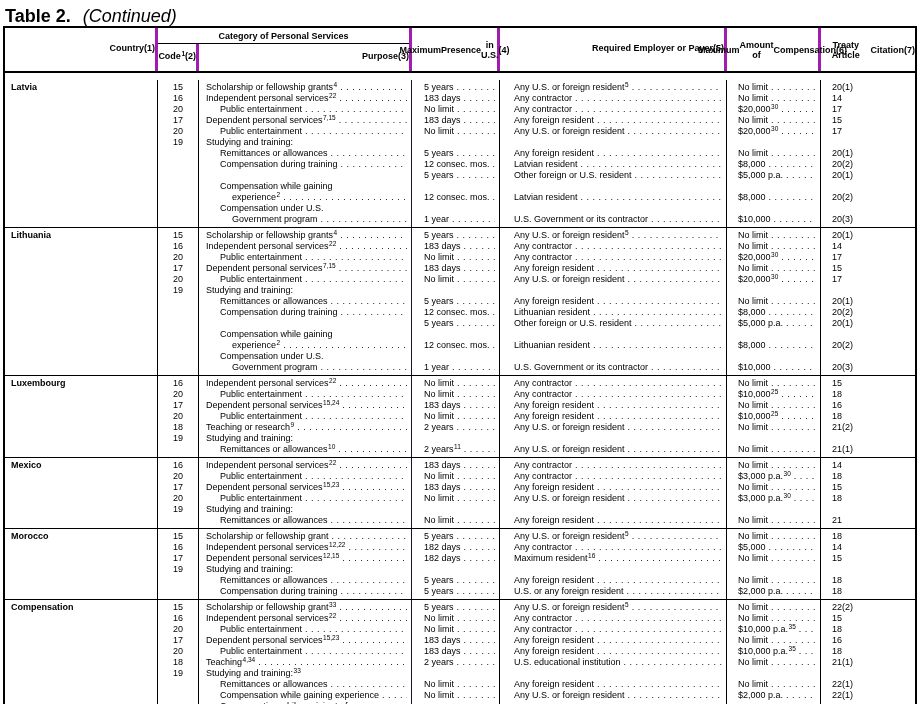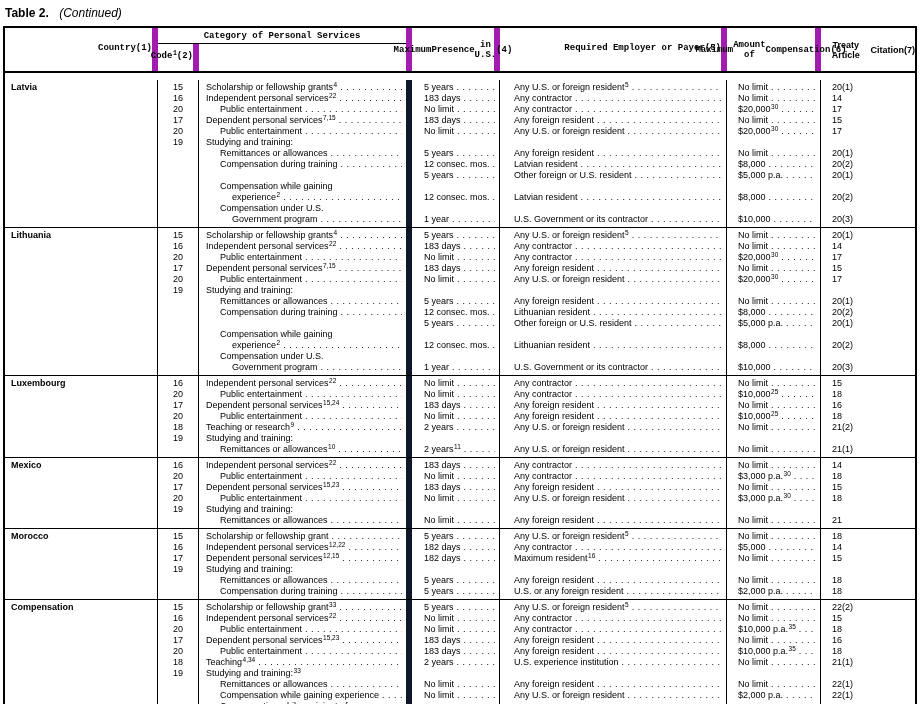--- a/index.html
+++ b/index.html
@@ -3,53 +3,53 @@
 <meta charset="utf-8">
 <style>
   * { box-sizing: border-box; margin: 0; padding: 0; }
   html,body { background:#fff; }
   body {
     width: 920px; height: 704px;
     font-family: "Liberation Sans", sans-serif;
     color:#000; overflow:hidden;
   }
   .page { padding: 4px 3px 0 3px; }
-  .title-row { margin: 2px 0 5px 2px; font-size: 12px; height:15px; white-space:nowrap; }
+  .title-row { margin: 2px 0 5px 2px; font-size: 18px; height:15px; white-space:nowrap; }
   .title-main { font-weight: bold; }
   .title-cont { font-style: italic; margin-left: 7px; }
 
   .tbl { width: 914px; border: 2px solid #000; }
 
   
   .hdr { display: flex; height: 45px; border-bottom: 2px solid #000; }
   .hcell {
     display:flex; flex-direction:row; align-items:center; justify-content:center;
     font-weight:bold; font-size:9px; line-height:10px; text-align:center;
   }
   .hbottom { justify-content:flex-end; padding-bottom:3px;align-items:center; }
-  .br { border-right: 6px solid #a21caf; font-family: Liberation Mono, monospace; }
+  .br { border-right: 3px solid #a21caf; }
   .w-country { width:153px; }
   .w-catgrp  { width:254px; display:flex; flex-direction:column; }
   .cat-top   { height:16px; border-bottom:1px solid #000; display:flex; align-items:center; justify-content:center; font-weight:bold; font-size:9px; }
   .cat-bot   { flex:1; display:flex; }
   .w-codehd  { width:41px; }
   .w-purhd   { flex:1; }
   .w-presence{ width:88px; }
   .w-employer{ width:227px; }
   .w-comp    { width:94px; }
   .w-cite    { flex:1; }
   .hsup { font-size:6.5px; position:relative; top:-3px; margin-left:0.5px; }
 
   
   .section { display:flex; border-top:1.5px solid #000; }
   .section:first-child { border-top:none;margin-top:7px; }
   .col { padding: 2px 0 2px 0; }
   .c-country { width:153px; border-right:1px solid #000; }
   .c-code    { width:41px;  border-right:1px solid #000; }
-  .c-purpose { width:213px; border-right:6px solid #0f172a; }
+  .c-purpose { width:213px; border-right:1px solid #0f172a; }
   .c-presence{ width:88px;  border-right:1px solid #000; }
   .c-employer{ width:227px; border-right:1px solid #000; }
   .c-comp    { width:94px;  border-right:1px solid #000; }
   .c-cite    { flex:1; }
 
   .country-name { font-weight:bold; font-size:9px; line-height:11px; padding-left:6px; }
 
   .ln {
     height:11px; line-height:11px; font-size:9px;
     display:flex; align-items:baseline;
@@ -82,20 +82,24 @@
         <div>Country</div>
         <div>(1)</div>
       </div>
       <div class="w-catgrp br">
         <div class="cat-top">Category of Personal Services</div>
         <div class="cat-bot">
           <div class="hcell hbottom w-codehd br">
             <div><span>Code</span><span class="hsup">1</span></div>
             <div>(2)</div>
           </div>
+          <div class="hcell hbottom w-purhd">
+            <div>Purpose</div>
+            <div>(3)</div>
+          </div>
         </div>
       </div>
       <div class="hcell w-presence br">
         <div>Maximum</div>
         <div>Presence</div>
         <div>in U.S.</div>
         <div>(4)</div>
       </div>
       <div class="hcell hbottom w-employer br">
         <div>Required Employer or Payer</div>
@@ -1055,21 +1059,21 @@
             </div>
             <div class="ln pl-employer">
               <span class="t">Any foreign resident</span>
               <span class="dots">..........................................................................................</span>
             </div>
             <div class="ln pl-employer">
               <span class="t">Any foreign resident</span>
               <span class="dots">..........................................................................................</span>
             </div>
             <div class="ln pl-employer">
-              <span class="t">U.S. experience institution</span>
+              <span class="t">U.S. educational institution</span>
               <span class="dots">..........................................................................................</span>
             </div>
             <div class="ln pl-employer"></div>
             <div class="ln pl-employer">
               <span class="t">Any foreign resident</span>
               <span class="dots">..........................................................................................</span>
             </div>
             <div class="ln pl-employer">
               <span class="t">Any U.S. or foreign resident</span>
               <span class="dots">..........................................................................................</span>

